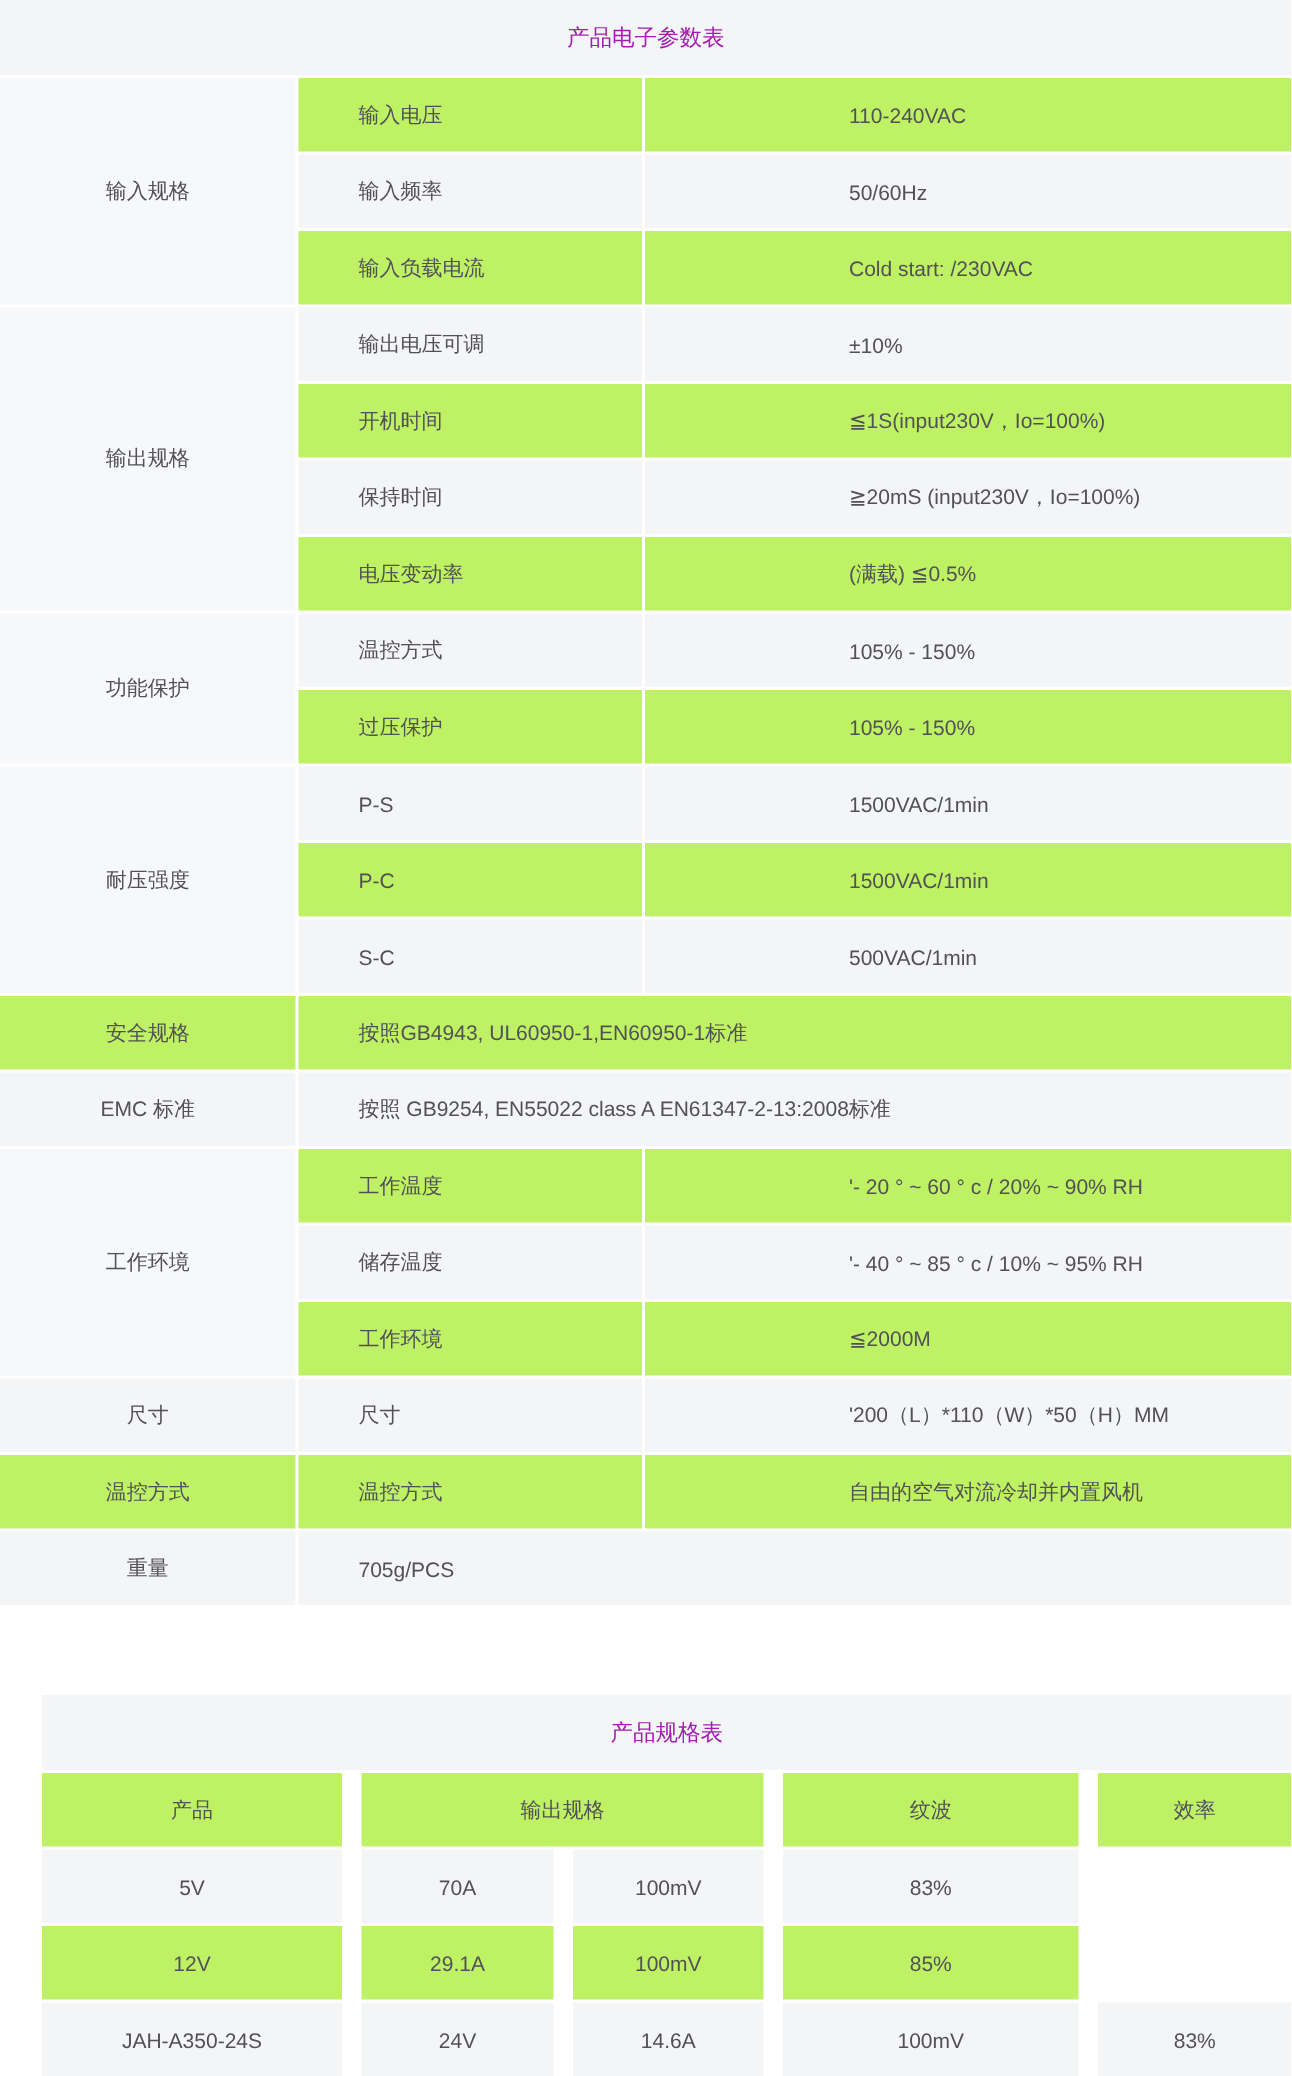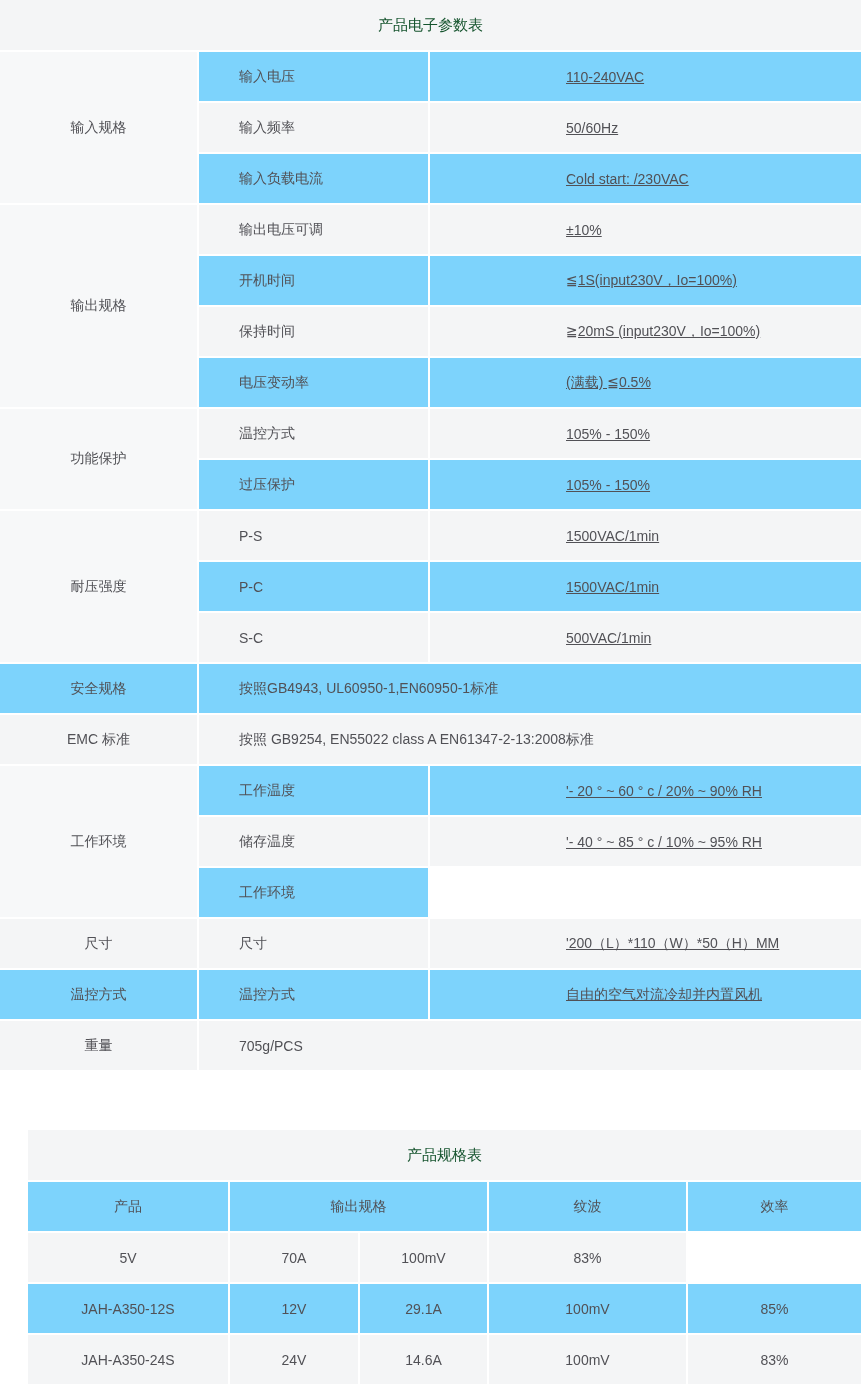--- a/index.html
+++ b/index.html
@@ -16,32 +16,32 @@
     overflow: hidden;
   }
   
   .tbl-title {
     height: 50px;
     margin-bottom: 2px;
     display: flex;
     align-items: center;
     justify-content: center;
     font-size: 15px;
-    color: #14532d;
+    color: #a21caf;
     background: #f4f5f6;
   }
   .cell {
     display: flex;
     align-items: center;
     font-size: 14px;
     color: #515156;
     box-sizing: border-box;
   }
   .shade-dark  { background: #f4f5f6; }
-  .shade-light { background: #7dd3fc; }
+  .shade-light { background: #bef264; }
   .shade-mid   { background: #f7f8f9; }
 
   
   .t1-group {
     display: grid;
     grid-template-columns: 197px 229px 1fr;
     gap: 2px;
     background: #ffffff;
     margin-bottom: 2px;
   }
@@ -49,34 +49,33 @@
     justify-content: center;
     text-align: center;
   }
   .t1-name {
     height: 49px;
     padding-left: 40px;
   }
   .t1-value {
     height: 49px;
     padding-left: 136px;
-    text-decoration: underline;
   }
   .t1-merged {
     height: 49px;
     grid-column: 2 / 4;
     padding-left: 40px;
   }
 
   
   .t2 { margin-top: 60px; padding-left: 28px; }
   .t2-row {
     display: grid;
     grid-template-columns: 200px 128px 127px 197px 1fr;
-    gap: 2px;
+    gap: 13px;
     background: #ffffff;
     margin-bottom: 2px;
   }
   .t2-cell {
     height: 49px;
     justify-content: center;
     text-align: center;
   }
   .t2-output-header { grid-column: 2 / 4; }
 </style>
@@ -132,20 +131,21 @@
           <div class="cell t1-cat shade-dark" style="grid-area: 1 / 1 / span 1;">EMC 标准</div>
           <div class="cell t1-merged shade-dark">按照 GB9254, EN55022 class A EN61347-2-13:2008标准</div>
         </div>
         <div class="t1-group">
           <div class="cell t1-cat shade-mid" style="grid-area: 1 / 1 / span 3;">工作环境</div>
           <div class="cell t1-name shade-light">工作温度</div>
           <div class="cell t1-value shade-light">'- 20 ° ~ 60 ° c / 20% ~ 90% RH</div>
           <div class="cell t1-name shade-dark">储存温度</div>
           <div class="cell t1-value shade-dark">'- 40 ° ~ 85 ° c / 10% ~ 95% RH</div>
           <div class="cell t1-name shade-light">工作环境</div>
+          <div class="cell t1-value shade-light">≦2000M</div>
         </div>
         <div class="t1-group">
           <div class="cell t1-cat shade-dark" style="grid-area: 1 / 1 / span 1;">尺寸</div>
           <div class="cell t1-name shade-dark">尺寸</div>
           <div class="cell t1-value shade-dark">'200（L）*110（W）*50（H）MM</div>
         </div>
         <div class="t1-group">
           <div class="cell t1-cat shade-light" style="grid-area: 1 / 1 / span 1;">温控方式</div>
           <div class="cell t1-name shade-light">温控方式</div>
           <div class="cell t1-value shade-light">自由的空气对流冷却并内置风机</div>
@@ -168,21 +168,20 @@
     </div>
 
     <div id="t2-rows">
         <div class="t2-row">
           <div class="cell t2-cell shade-dark">5V</div>
           <div class="cell t2-cell shade-dark">70A</div>
           <div class="cell t2-cell shade-dark">100mV</div>
           <div class="cell t2-cell shade-dark">83%</div>
         </div>
         <div class="t2-row">
-          <div class="cell t2-cell shade-light">JAH-A350-12S</div>
           <div class="cell t2-cell shade-light">12V</div>
           <div class="cell t2-cell shade-light">29.1A</div>
           <div class="cell t2-cell shade-light">100mV</div>
           <div class="cell t2-cell shade-light">85%</div>
         </div>
         <div class="t2-row">
           <div class="cell t2-cell shade-dark">JAH-A350-24S</div>
           <div class="cell t2-cell shade-dark">24V</div>
           <div class="cell t2-cell shade-dark">14.6A</div>
           <div class="cell t2-cell shade-dark">100mV</div>

